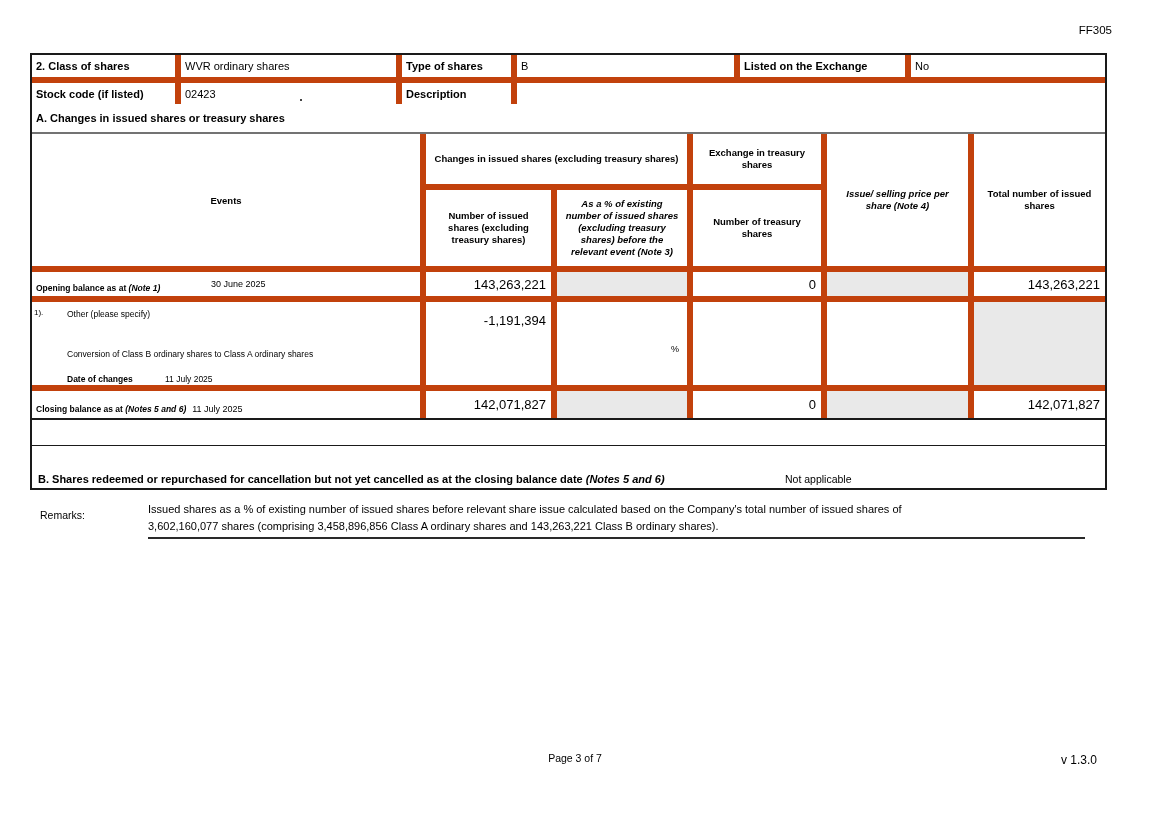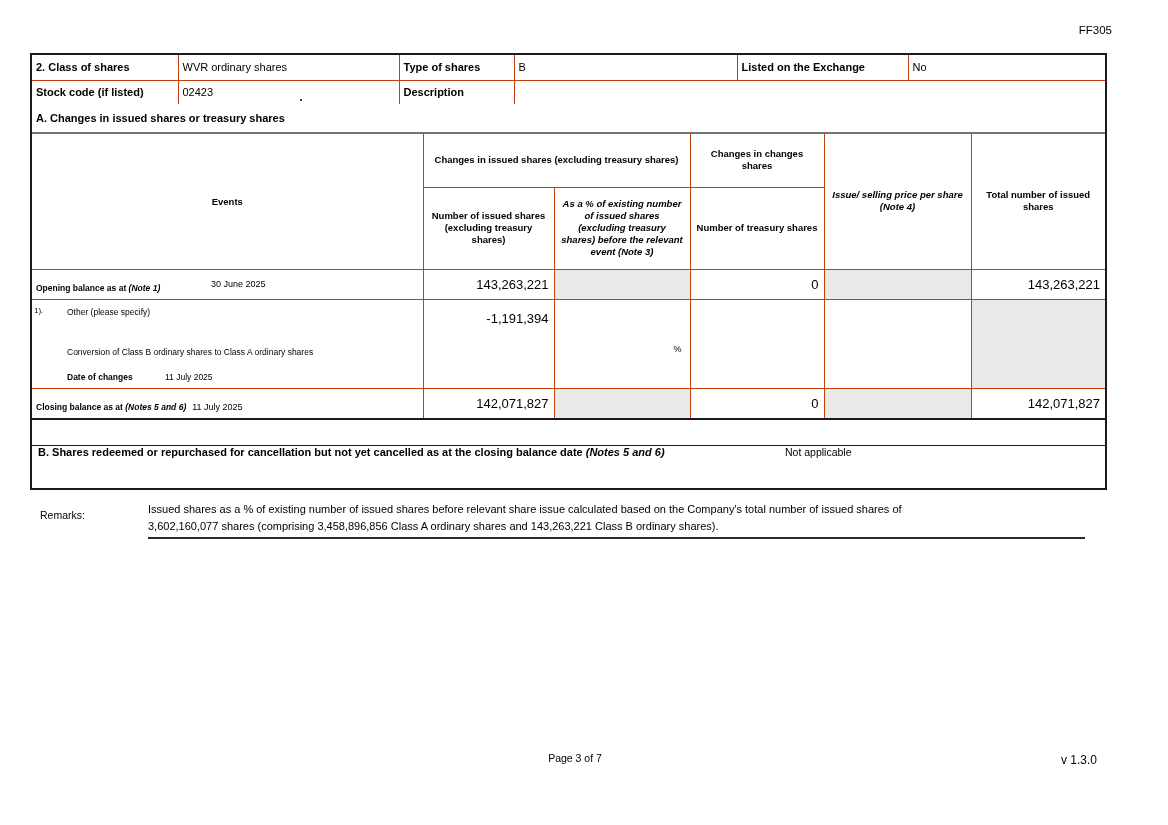--- a/index.html
+++ b/index.html
@@ -10,21 +10,21 @@
   }
   .form-code { position:absolute; top:24px; right:56px; font-size:11.5px; }
 
   .doc {
     position:absolute; left:30px; top:53px; width:1077px; height:437px;
     border:2px solid #1a1a1a;
   }
   table.bordered {
     border-collapse:collapse; border-style:hidden; table-layout:fixed; width:1073px;
   }
-  table.bordered td { border:1px solid #c2410c; vertical-align:middle; overflow:hidden; }
+  table.bordered td { border:6px solid #c2410c; vertical-align:middle; overflow:hidden; }
 
   
   .info-table td { padding:0 4px; font-size:11px; }
   .info-table .lbl { font-weight:bold; }
   .info-table tr.r1 { height:25px; }
   .info-table tr.r2 { height:24px; }
 
   .section-bar {
     height:30px; border-bottom:2px solid #737373; display:flex; align-items:center;
     padding-left:4px; font-size:11px; font-weight:bold;
@@ -54,21 +54,21 @@
   .ev-open-date { position:absolute; left:179px; top:50%; transform:translateY(-50%); font-size:9px; }
   .ev-close-date { margin-left:6px; }
   .ev-line { position:absolute; left:0; right:0; }
   .ev-l1 { top:7px; }  .ev-l2 { top:47px; } .ev-l3 { top:72px; }
   .ev-idx { position:absolute; left:2px; top:-1px; font-size:8px; }
   .ev-ind { position:absolute; left:35px; }
   .ev-date2 { position:absolute; left:133px; font-size:8.5px; }
 
   .gap-band { height:28px; border-top:2px solid #1a1a1a; border-bottom:1px solid #1a1a1a; }
   .section-b {
-    position:relative; height:39px; display:flex; align-items:flex-start; padding-left:6px;
+    position:relative; height:39px; display:flex; align-items:flex-end; padding-left:6px;
     font-size:11px;
   }
   .section-b .b  { font-weight:bold; }
   .section-b .bi { font-weight:bold; font-style:italic; }
   .section-b .na { position:absolute; left:741px; font-size:10.5px; font-weight:400;padding-left:12px; }
 
   .remarks-label { position:absolute; left:40px; top:509px; font-size:10.5px; }
   .remarks-text  {
     position:absolute; left:148px; top:501px; width:937px; font-size:11px;
     line-height:16.5px; border-bottom:2px solid #2a2a2a; padding-bottom:3px;
@@ -120,21 +120,21 @@
           <col style="width:131px">
           <col style="width:136px">
         <col style="width:134px">
           <col style="width:147px">
           <col style="width:134px">
       </colgroup>
       <tbody>
           <tr class="h1">
         <td rowspan="2" class="events-h">Events</td>
         <td colspan="2" class="grp">Changes in issued shares (excluding treasury shares)</td>
-        <td class="grp">Changes in changes shares</td>
+        <td class="grp">Exchange in treasury shares</td>
         <td rowspan="2" class="grp ital">Issue/ selling price per share (Note 4)</td>
         <td rowspan="2" class="grp">Total number of issued shares</td>
       </tr>
       <tr class="h2">
         <td class="grp">Number of issued shares (excluding treasury shares)</td>
         <td class="grp ital">As a % of existing number of issued shares (excluding treasury shares) before the relevant event (Note 3)</td>
         <td class="grp">Number of treasury shares</td>
       </tr>
 
       <tr class="row-open">

